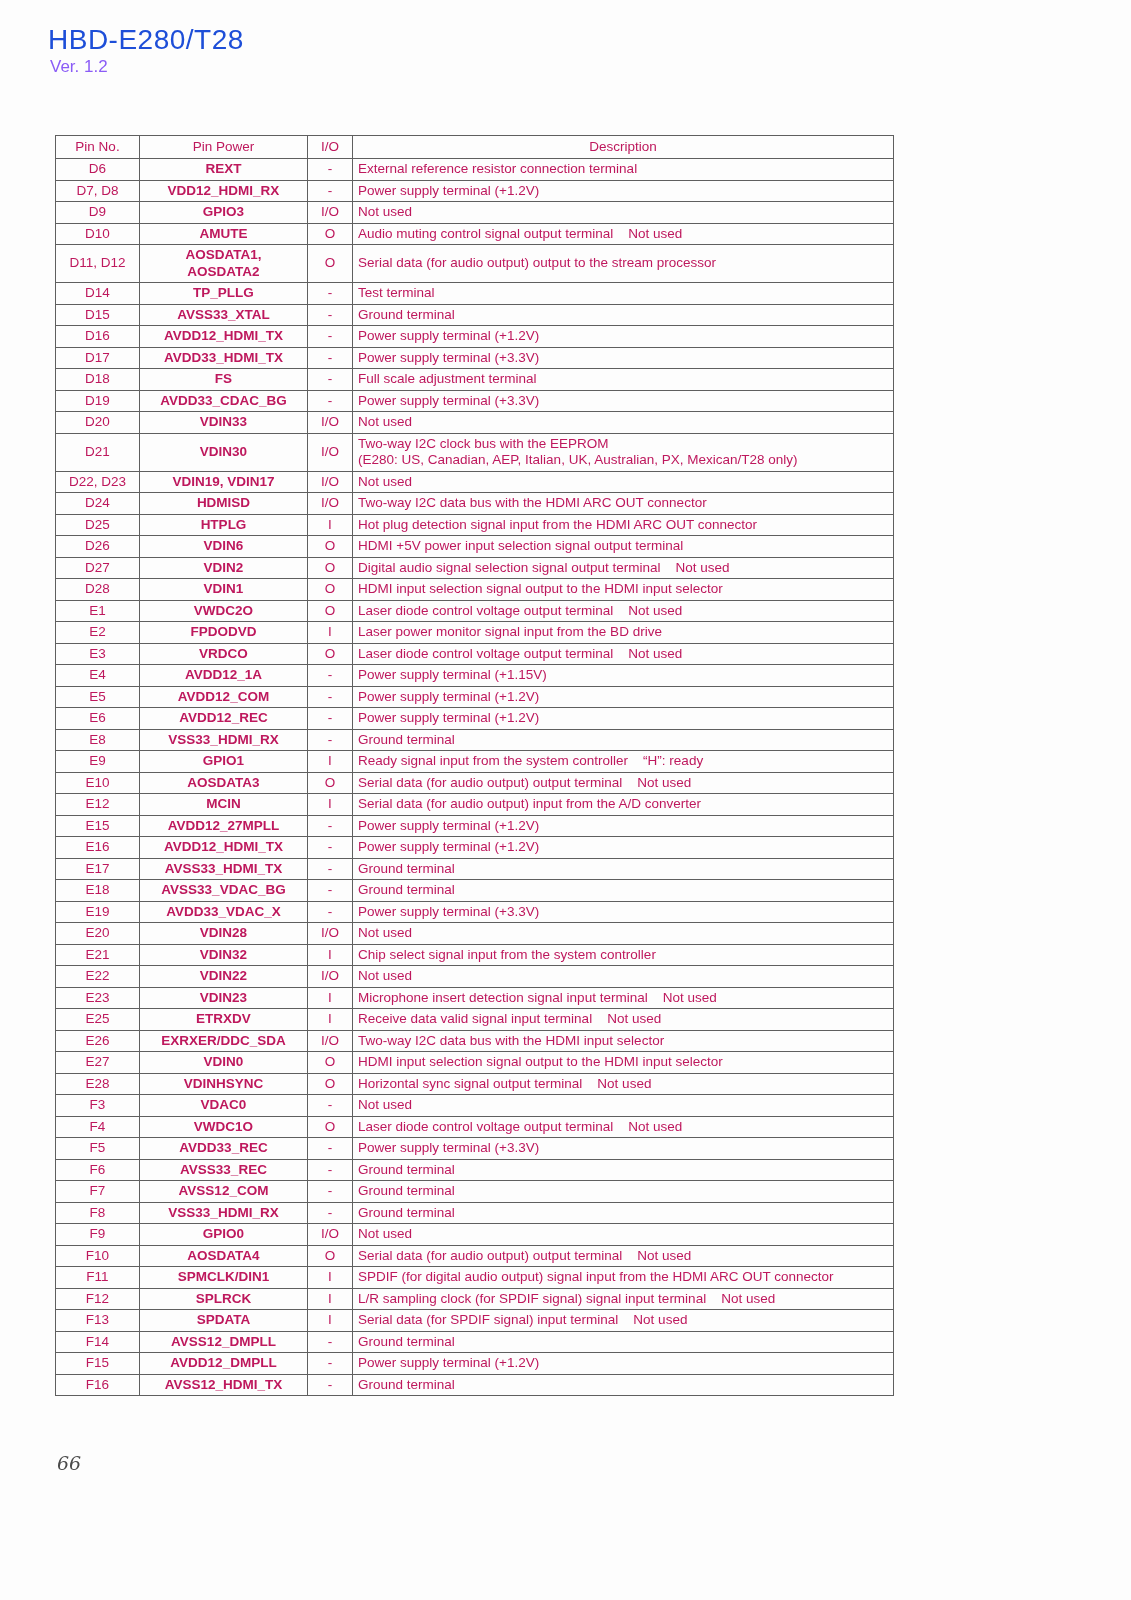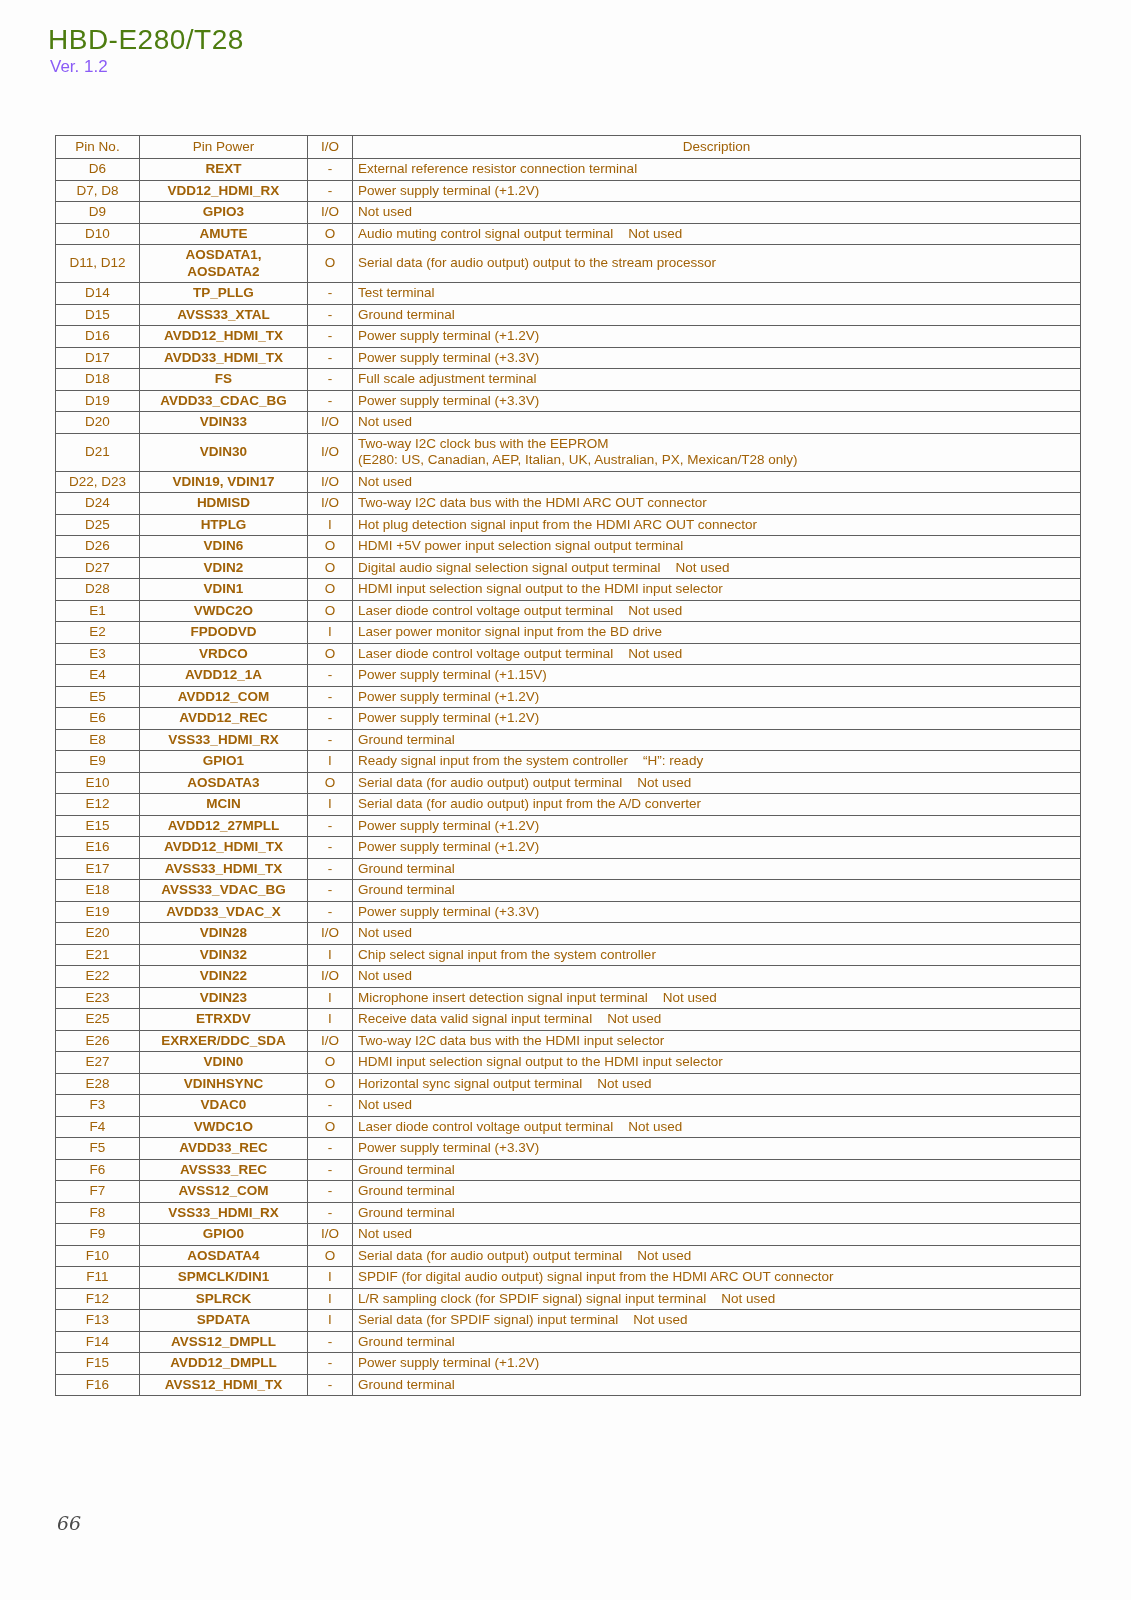--- a/index.html
+++ b/index.html
@@ -8,54 +8,54 @@
     width:1131px; height:1600px;
     margin:0 auto;
     background:#fdfdfd;
     font-family:"Liberation Sans", sans-serif;
     color:#3a3a3a;
     overflow:hidden;
   }
   .doc-title {
     position:absolute; left:48px; top:24px;
     font-size:28px; letter-spacing:0.5px;
-    color:#4d7c0f;
+    color:#1d4ed8;
   }
   .doc-version {
     position:absolute; left:50px; top:57px;
     font-size:17px;
     color:#8b5cf6;
   }
   table.pin-table {
     position:absolute; left:55px; top:135px;
-    width:1026px;
+    width:839px;
     border-collapse:collapse;
     table-layout:fixed;
     font-size:13.5px;
-    color:#a16207;
+    color:#be185d;
   }
   table.pin-table th, table.pin-table td {
     border:1px solid #5f5f5f;
     padding:2px 5px;
     line-height:16.5px;
     vertical-align:middle;
     white-space:pre-wrap;
     overflow:hidden;
   }
   table.pin-table th { font-weight:normal; text-align:center; height:18px; }
   col.c-pin  { width:84px; }
   col.c-name { width:168px; }
   col.c-io   { width:45px; }
   col.c-desc { width:auto; }
   td.cell-pin  { text-align:center; }
   td.cell-name { text-align:center;font-weight:bold; }
   td.cell-io   { text-align:center; }
   td.cell-desc { text-align:left; padding-left:9px; }
   .page-number {
-    position:absolute; left:57px; top:1512px;
+    position:absolute; left:57px; top:1452px;
     font-family:"DejaVu Serif", serif;
     font-style:italic;
     font-size:19px;
     color:#4a4a4a;
   }
 </style>
 </head>
 <body>
 
 <div class="page">

